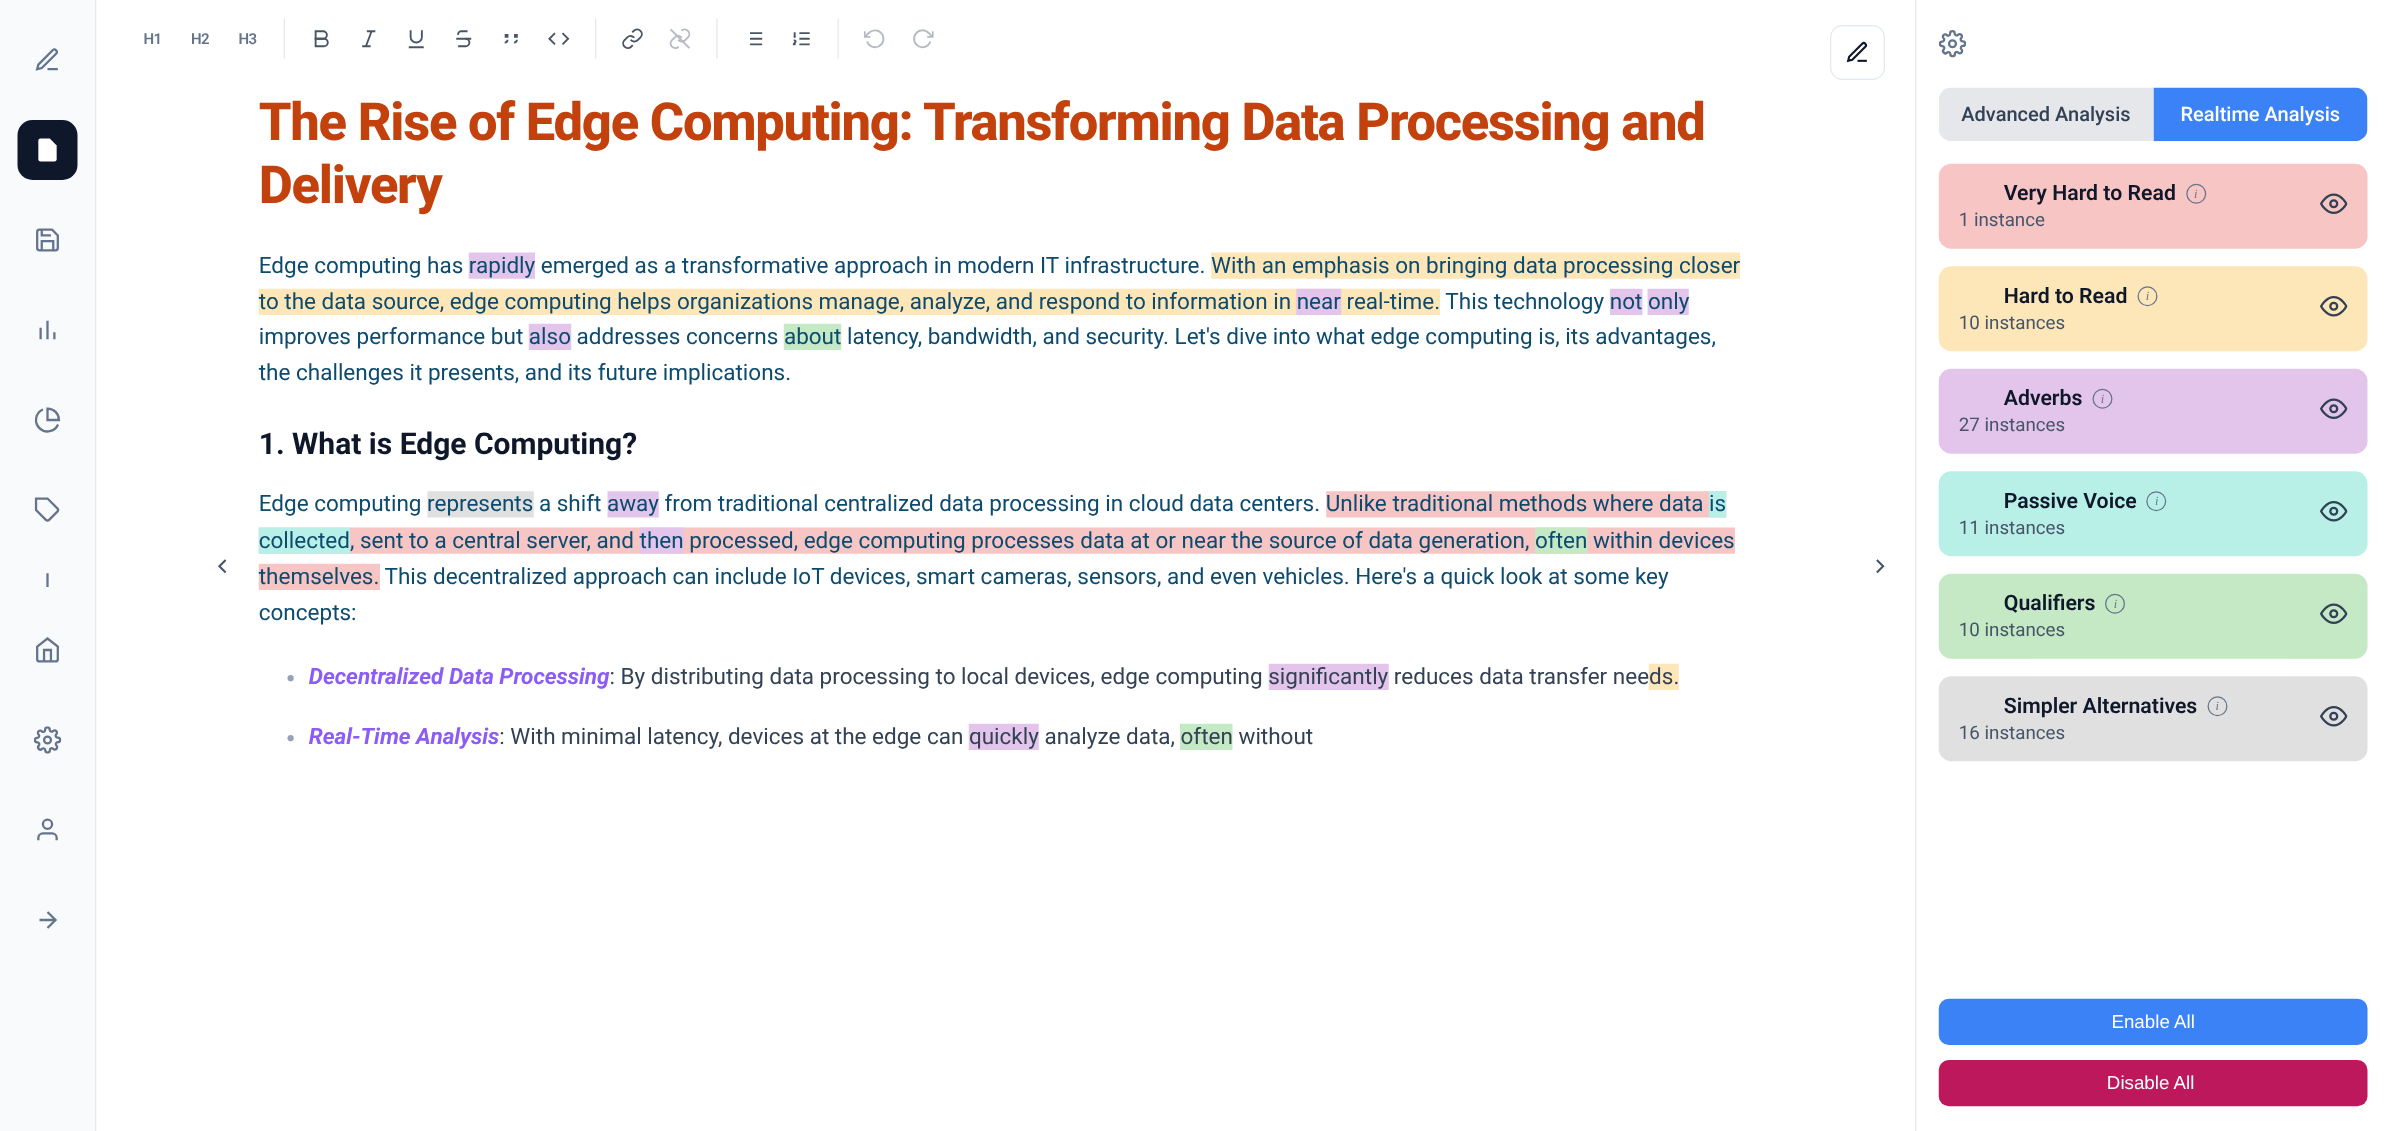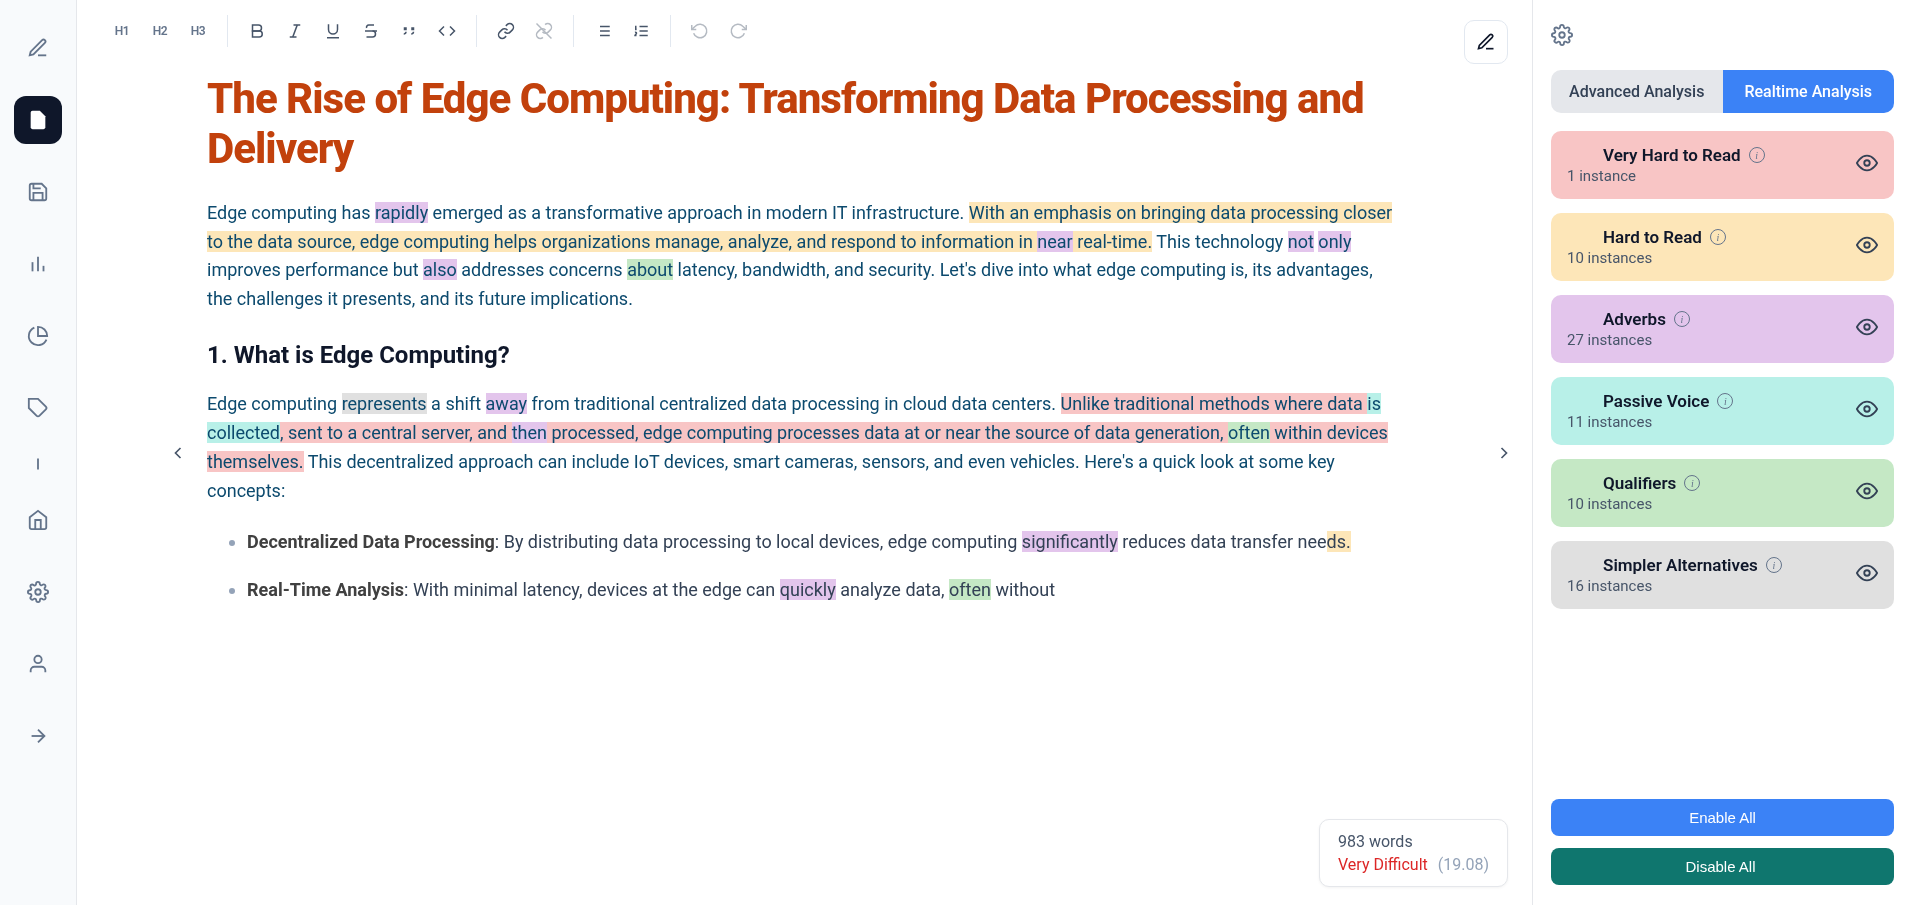--- a/index.html
+++ b/index.html
@@ -107,21 +107,21 @@
 }
 .doc-h2 {
   font-size: 24px;
   font-weight: 700;
   color: #0f172a;
   margin: 18px 0 16px;
 }
 .doc-ul { padding-left: 40px; margin-top: 8px;}
 .doc-ul li { margin-bottom: 20px; font-size: 18px; color: #334155;}
 .doc-ul li::marker { color: #94a3b8; }
-.bold { font-weight: 700; color: #404040; }
+.bold { font-weight: 700; color: #8b5cf6; font-style: italic; }
 
 .hl-adverb { background: #e3c5ec; }
 .hl-hard { background: #fde6b8; }
 .hl-veryhard { background: #f8c5c5; }
 .hl-qualifier { background: #c5e8c5; }
 .hl-passive { background: #b8f0e8; }
 .hl-simpler { background: #e0e0e0; }
 
 .nav-arrow {
   position: absolute;
@@ -219,21 +219,21 @@
 }
 .footer-btn {
   padding: 10px 22px;
   border-radius: 8px;
   font-size: 15px;
   font-weight: 500;
   cursor: pointer;
   border: none;
 }
 .footer-btn.enable { background: #3b82f6; color: #fff; }
-.footer-btn.disable { background: #0f766e; color: #fff; padding-left: 18px; }
+.footer-btn.disable { background: #be185d; color: #fff; padding-left: 18px; }
 </style>
 </head>
 <body>
 
 <div class="sidebar">
   <div class="sidebar-item">
     <svg viewBox="0 0 24 24" fill="none" stroke="currentColor" stroke-width="2">
         <path d="M12 20h9"></path>
         <path d="M16.5 3.5a2.12 2.12 0 013 3L7 19l-4 1 1-4z"></path>
       </svg>
@@ -428,27 +428,20 @@
     <ul class="doc-ul">
       <li>
         <span class="bold">Decentralized Data Processing</span><span>: By distributing data processing to local devices, edge computing </span><span class="hl-adverb">significantly</span><span> reduces data transfer nee</span><span class="hl-hard">ds.</span>
       </li>
       <li>
         <span class="bold">Real-Time Analysis</span><span>: With minimal latency, devices at the edge can </span><span class="hl-adverb">quickly</span><span> analyze data, </span><span class="hl-qualifier">often</span><span> without</span>
       </li>
     </ul>
   </div>
 
-  <div class="stats-box">
-    <div class="stats-words">983 words</div>
-    <div>
-      <span class="stats-difficulty">Very Difficult</span>
-      <span class="stats-score" style="margin-left:6px;">(19.08)</span>
-    </div>
-  </div>
 
 </div>
 
 <div class="right-panel">
   <div class="rp-header">
     <div class="rp-settings">
       <svg width="22" height="22" viewBox="0 0 24 24" fill="none" stroke="currentColor" stroke-width="2">
           <circle cx="12" cy="12" r="3"></circle>
           <path d="M19.4 15a1.65 1.65 0 00.33 1.82l.06.06a2 2 0 11-2.83 2.83l-.06-.06a1.65 1.65 0 00-1.82-.33 1.65 1.65 0 00-1 1.51V21a2 2 0 01-4 0v-.09a1.65 1.65 0 00-1-1.51 1.65 1.65 0 00-1.82.33l-.06.06a2 2 0 01-2.83-2.83l.06-.06a1.65 1.65 0 00.33-1.82 1.65 1.65 0 00-1.51-1H3a2 2 0 010-4h.09a1.65 1.65 0 001.51-1 1.65 1.65 0 00-.33-1.82l-.06-.06a2 2 0 112.83-2.83l.06.06a1.65 1.65 0 001.82.33h0a1.65 1.65 0 001-1.51V3a2 2 0 014 0v.09a1.65 1.65 0 001 1.51 1.65 1.65 0 001.82-.33l.06-.06a2 2 0 012.83 2.83l-.06.06a1.65 1.65 0 00-.33 1.82v0a1.65 1.65 0 001.51 1H21a2 2 0 010 4h-.09a1.65 1.65 0 00-1.51 1z"></path>
         </svg>

